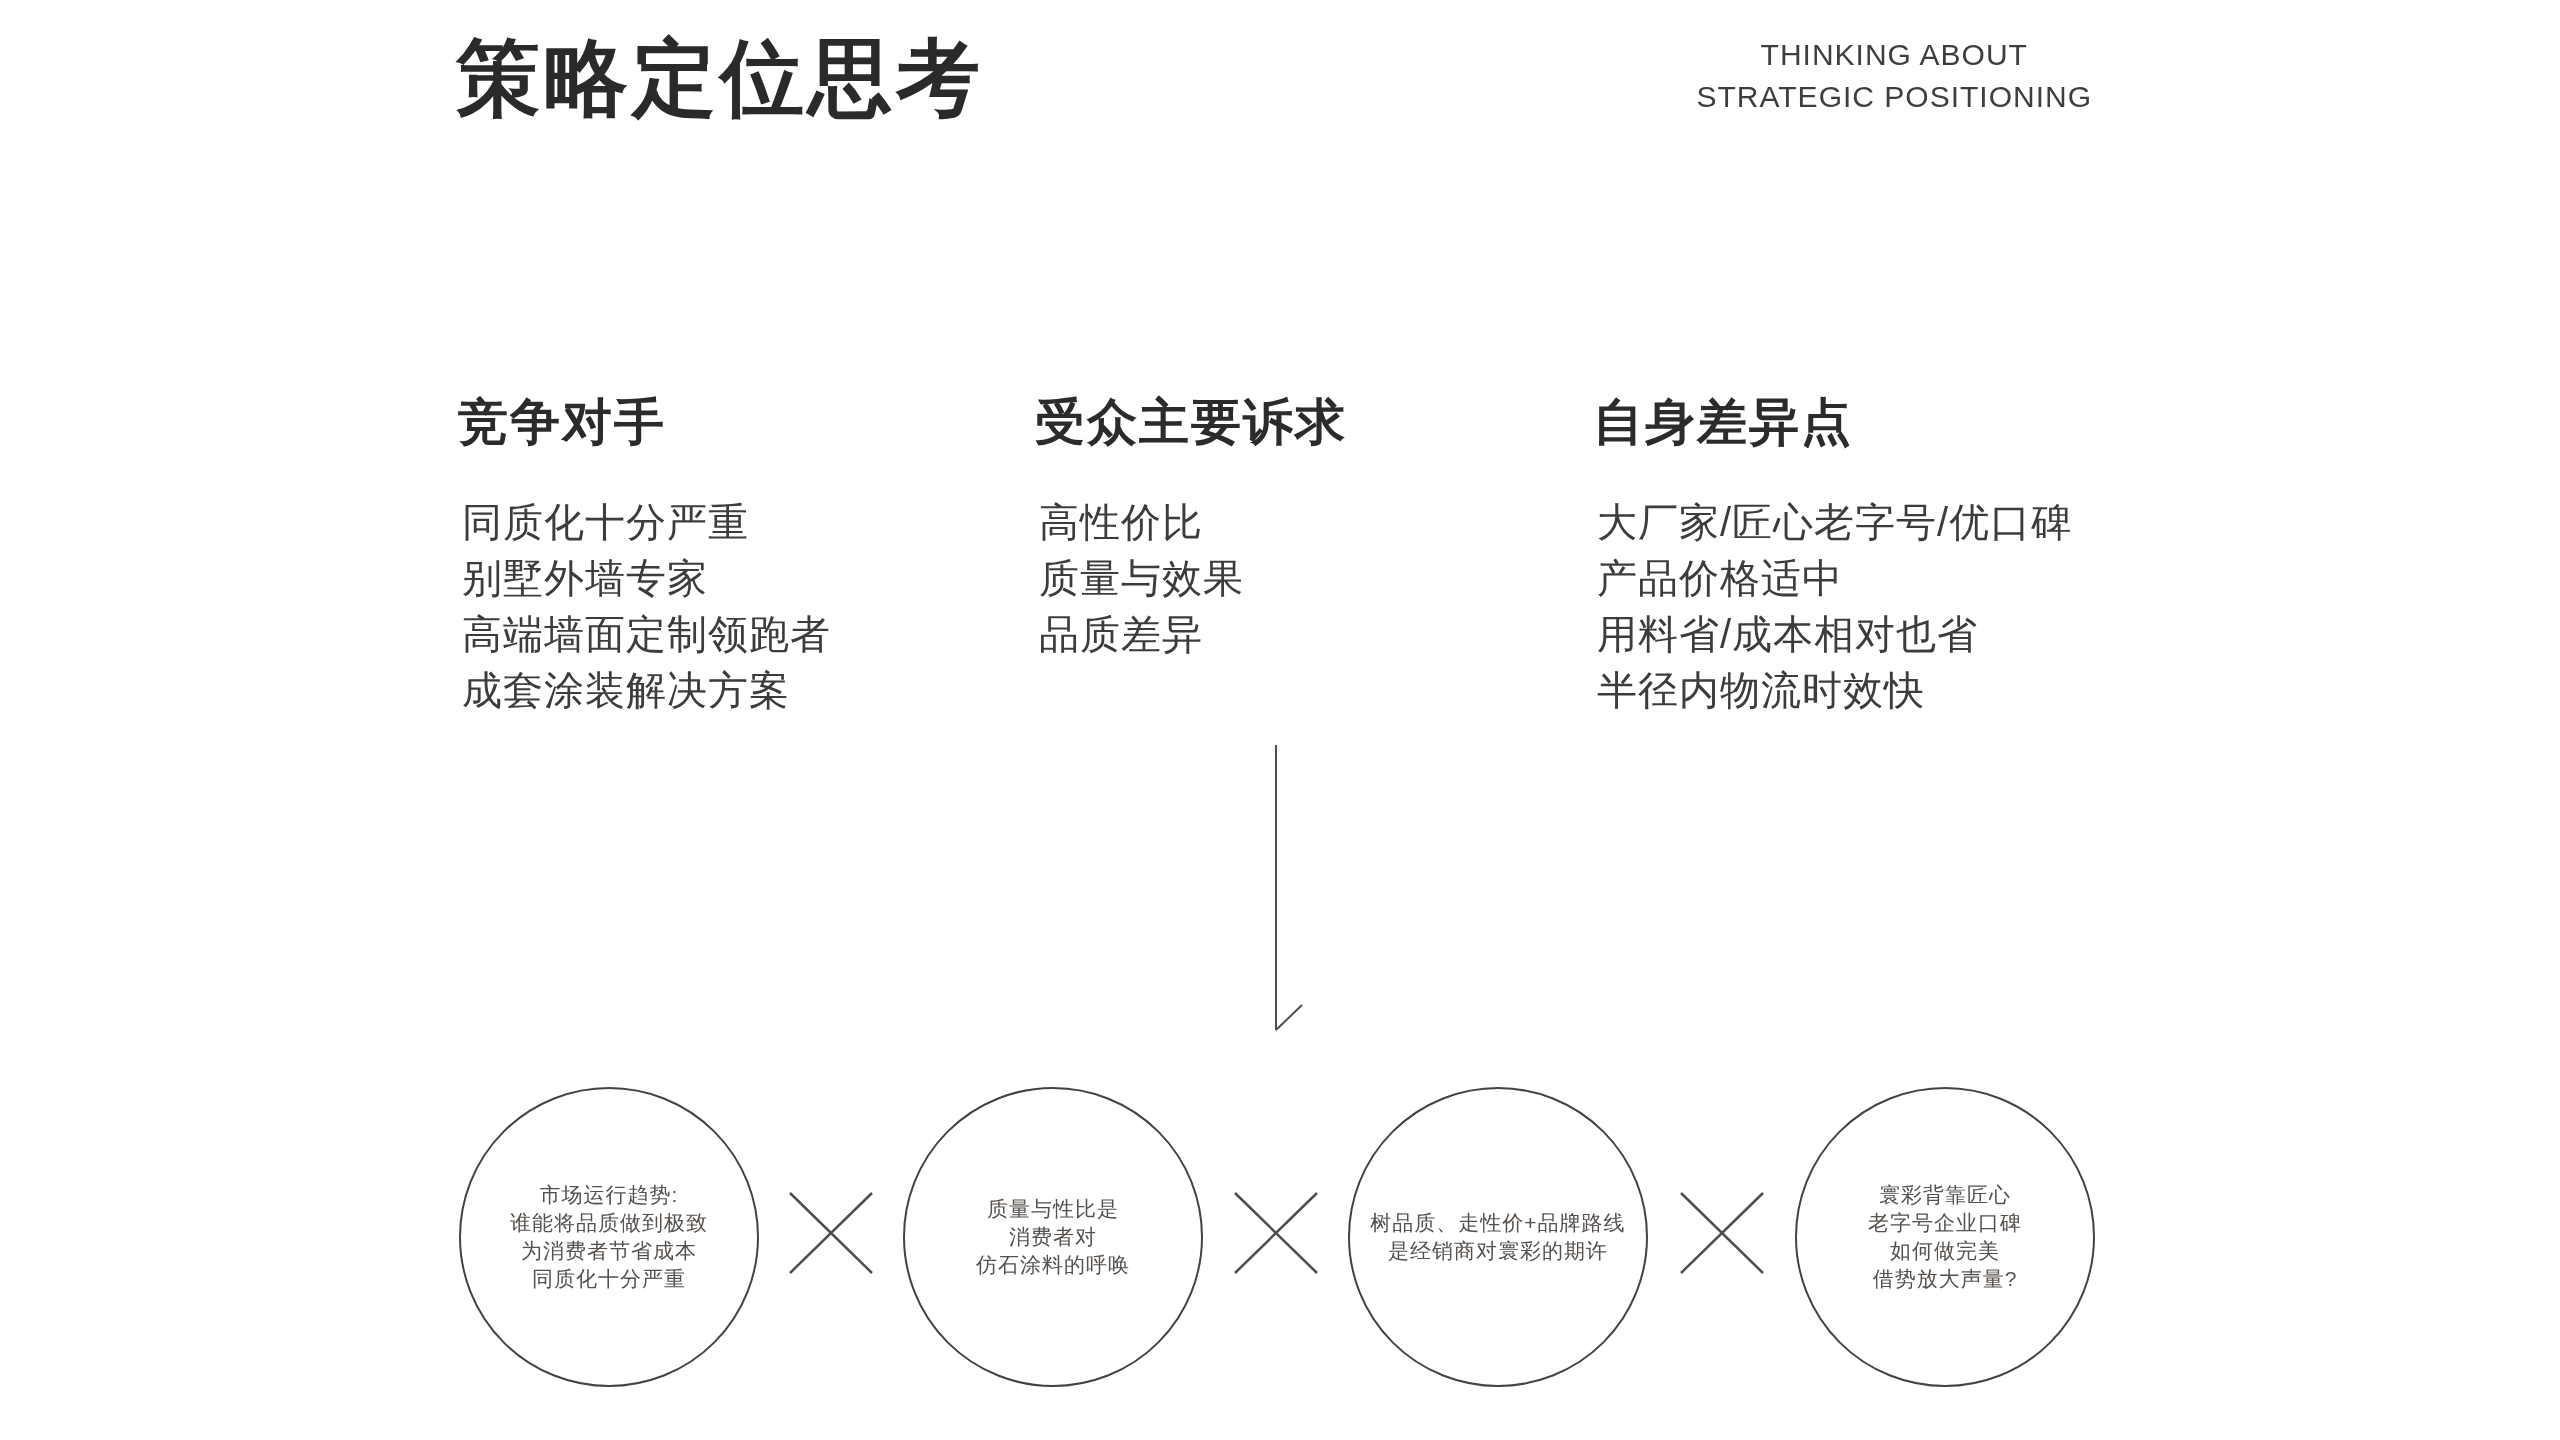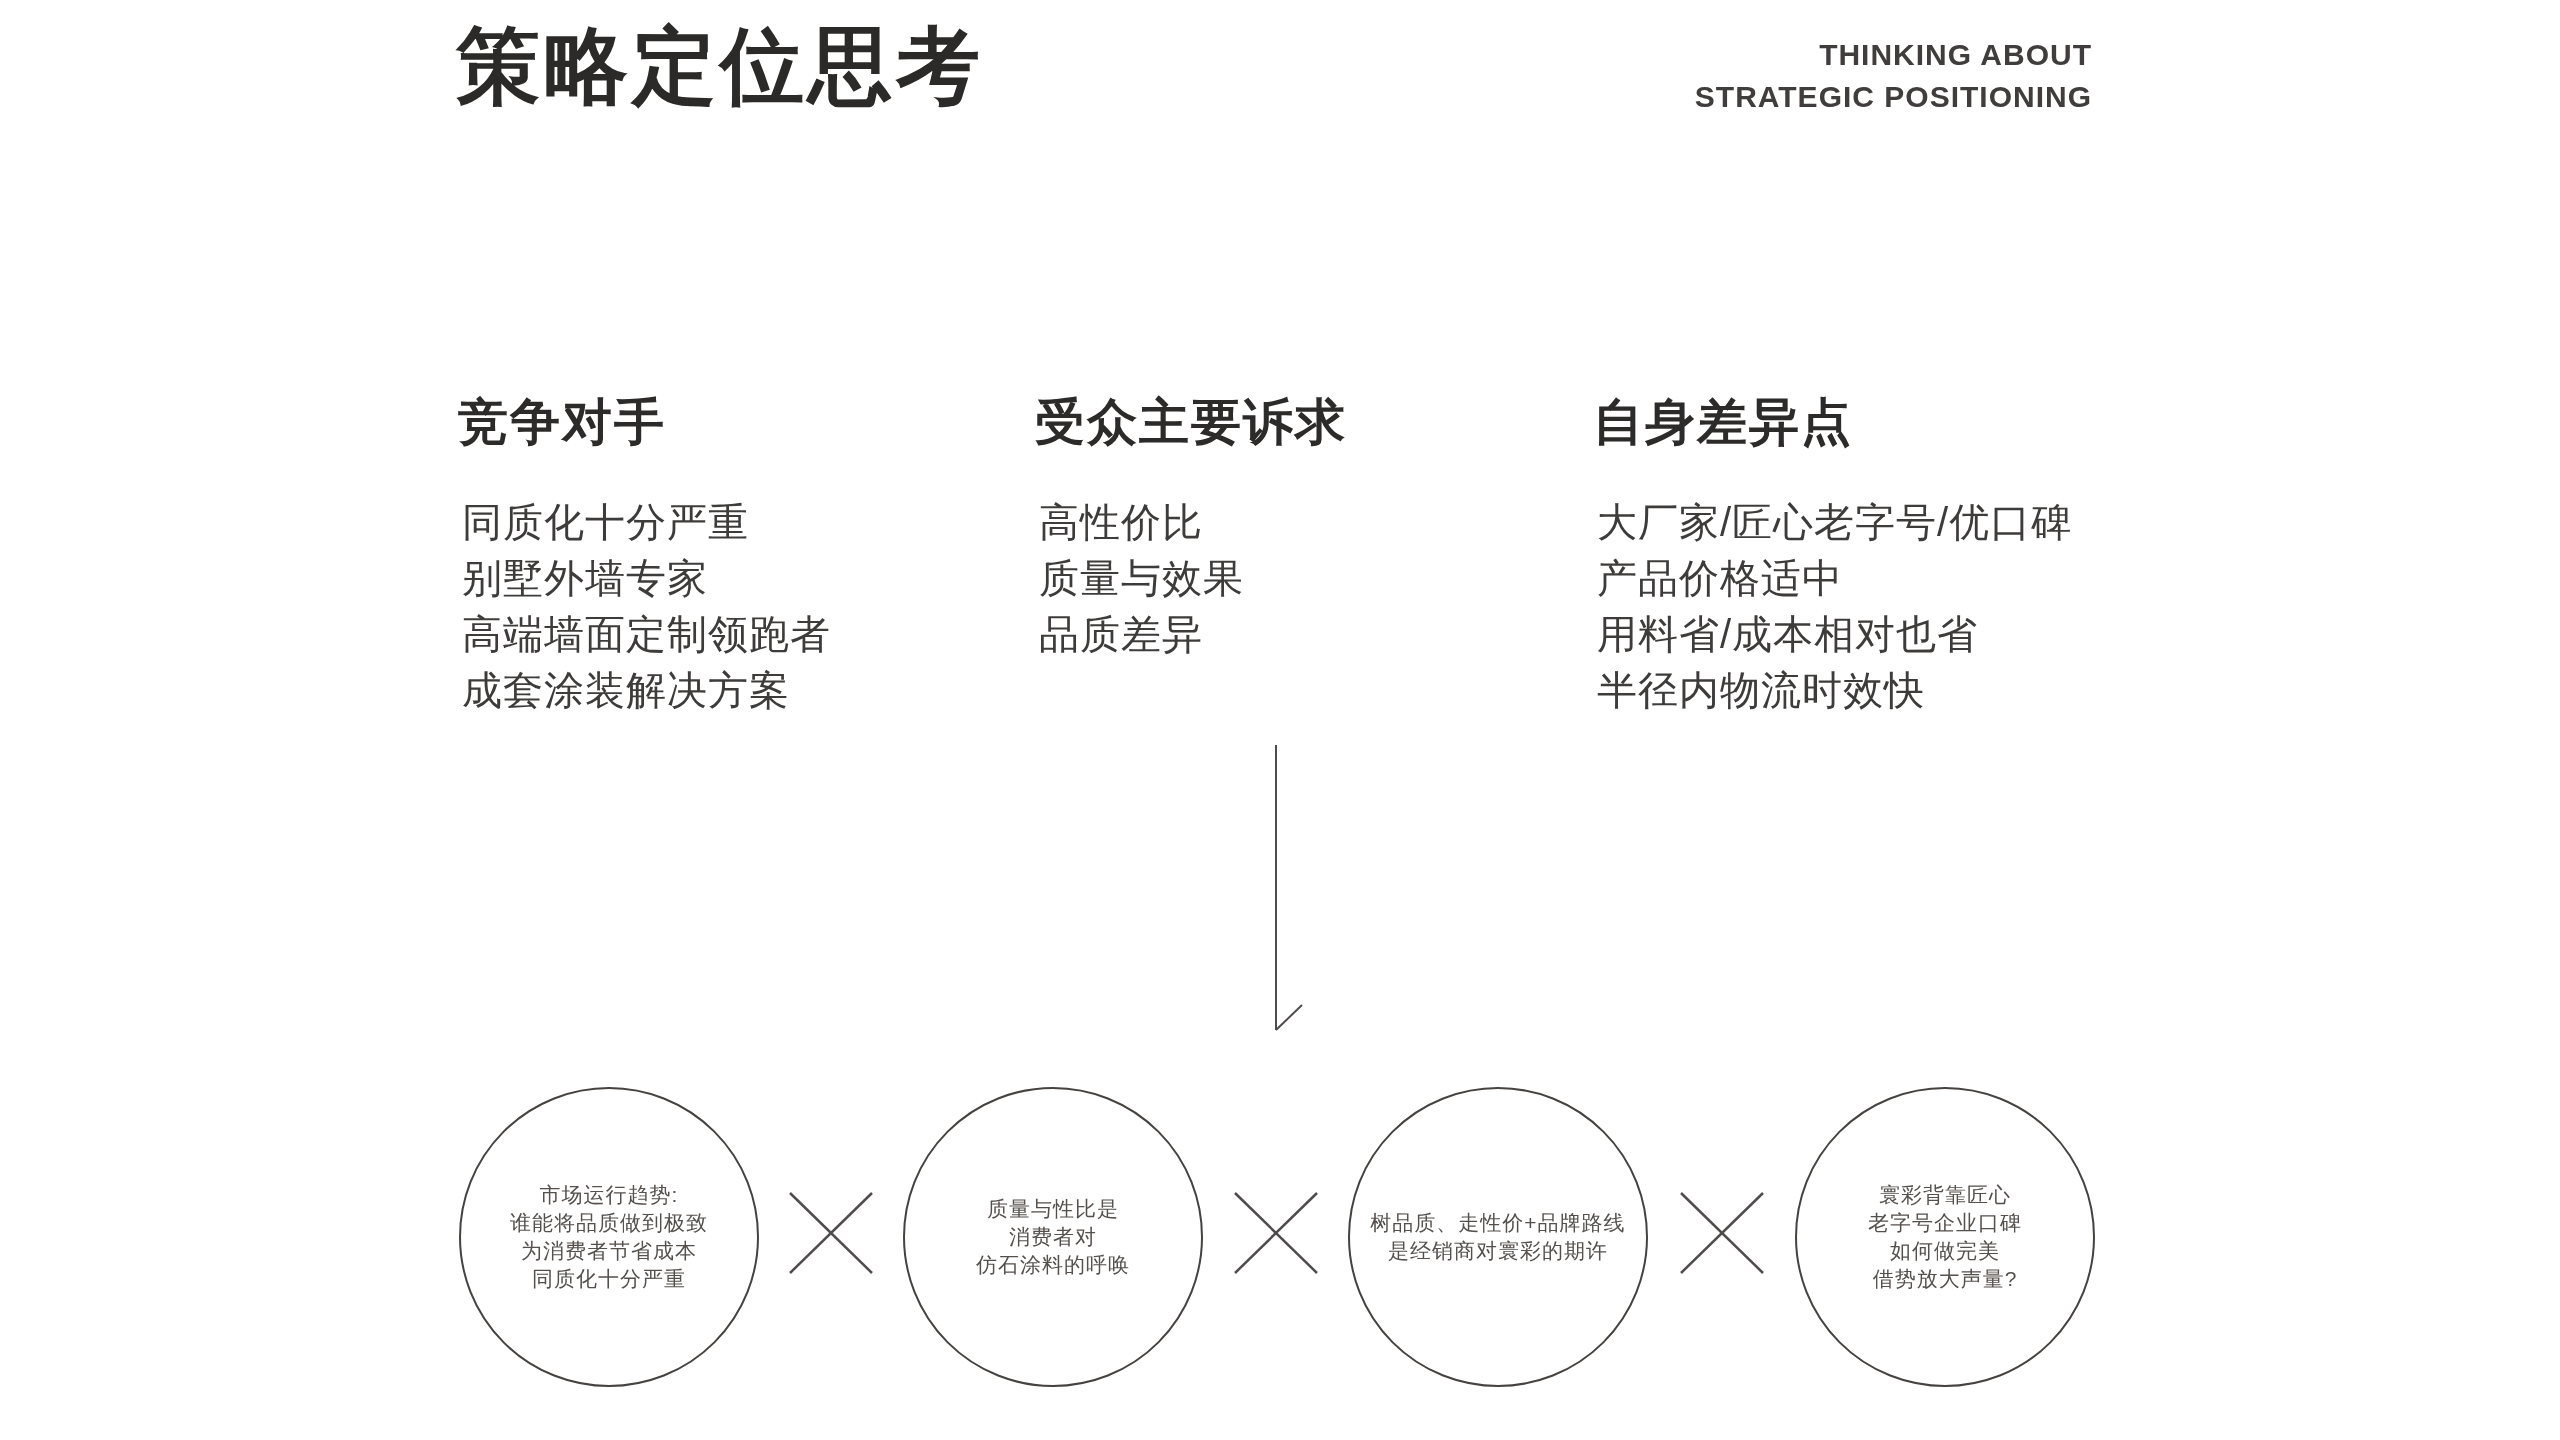--- a/index.html
+++ b/index.html
@@ -9,36 +9,36 @@
     height: 1440px;
     background: #ffffff;
     overflow: hidden;
     font-family: "Liberation Sans", "DejaVu Sans", sans-serif;
   }
 
   
   .title {
     position: absolute;
     left: 456px;
-    top: 16px;
+    top: 28px;
     margin: 0;
     font-size: 84px;
     font-weight: 700;
     letter-spacing: 4px;
     color: #2c2a29;
     line-height: 1.2;
   }
   .subtitle {
     position: absolute;
     right: 468px;
     top: 34px;
-    text-align: right;
+    text-align: center;
     font-size: 30px;
     line-height: 42px;
-    font-weight: 700;
+    font-weight: 400;
     letter-spacing: 1px;
     color: #403d3c;
   }
 
   
   .col { position: absolute; top: 385px; }
   .col h2 {
     margin: 7px 0 44px 0;
     font-size: 50px;
     font-weight: 700;

